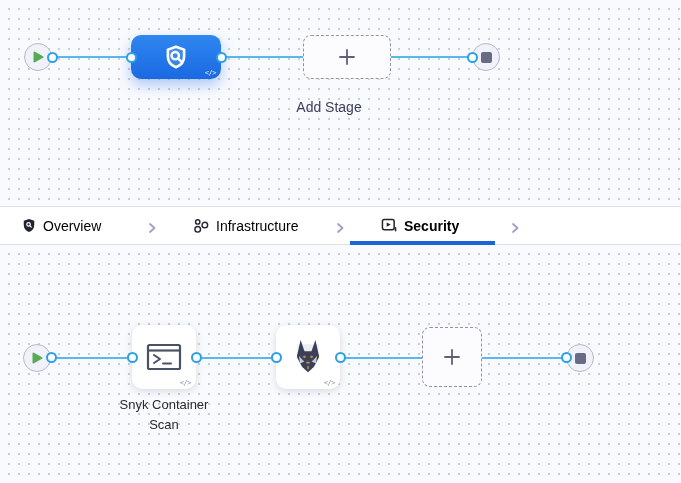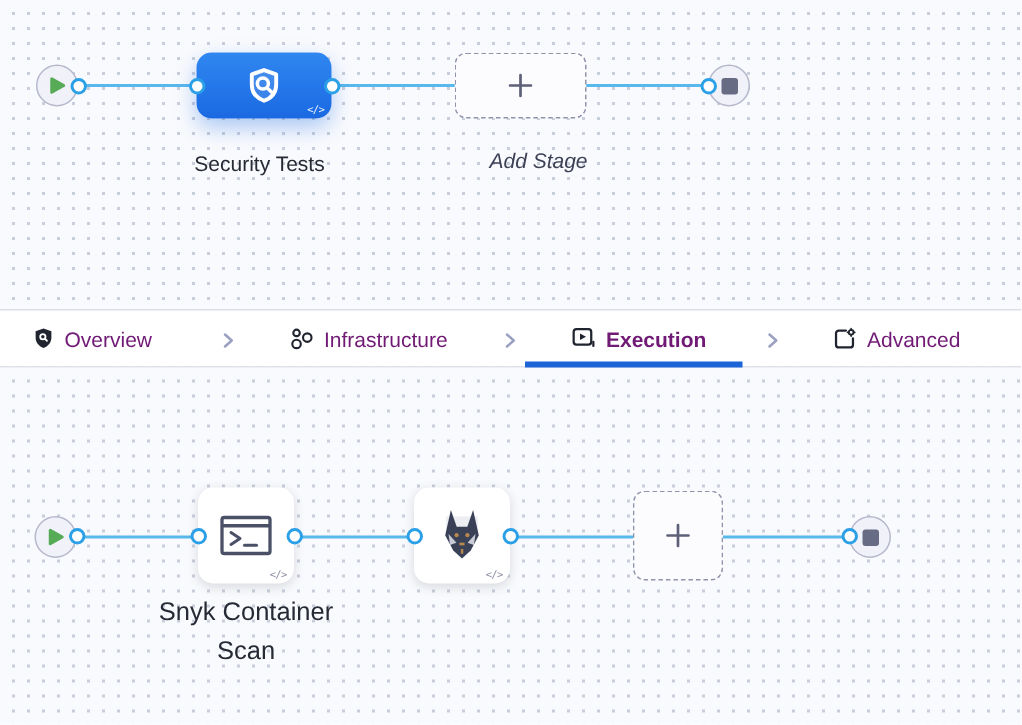--- a/index.html
+++ b/index.html
@@ -51,29 +51,29 @@
     position:absolute; border:1.6px dashed #9193ac; border-radius:8px;
     background:#fcfcfe; z-index:4; display:flex; align-items:center; justify-content:center;
     cursor:pointer;
   }
 
   .node-label {
     position:absolute; transform:translateX(-50%); text-align:center;
     color:#262a35; z-index:3; line-height:1.55; white-space:pre-line;
   }
   .label-lg { font-size:14px; }
-  .label-sm { font-size:17px; width:120px; }
+  .label-sm { font-size:13px; width:120px; }
 
   .tabbar {
     position:absolute; top:206px; left:0; right:0; height:39px; background:#fff;
     border-top:1px solid #dcdee8; border-bottom:1px solid #dfe1ea; z-index:6;
   }
   .tab {
     position:absolute; top:0; height:100%; display:flex; align-items:center; gap:7px;
-    font-size:14px; color:#701a75; font-weight:500; cursor:pointer;
+    font-size:14px; color:#000000; font-weight:500; cursor:pointer;
   }
   .tab.active { font-weight:700; }
   .tab-chevron { position:absolute; top:13px; }
   .tab-underline {
     position:absolute; left:350px; bottom:-1px; width:145px; height:4px; background:#1d64d8;
   }
   .icon-wrap { display:flex; align-items:center; }
 </style>
 </head>
 <body>
@@ -99,30 +99,29 @@
     <div class="stage-node">
       <span class="icon-wrap">
         <svg width="26" height="26" viewBox="0 0 24 24" fill="none">
           <path d="M12 2.5 L19.5 5.2 V11.5 C19.5 16.4 16.3 19.8 12 21.4 C7.7 19.8 4.5 16.4 4.5 11.5 V5.2 Z" stroke="#fff" stroke-width="2.4" stroke-linejoin="round" fill="#fff" fill-opacity="0.12"></path>
           <circle cx="11.3" cy="10.8" r="3.4" stroke="#fff" stroke-width="2.2"></circle>
           <path d="M14 13.5 L16.6 16" stroke="#fff" stroke-width="2.2" stroke-linecap="round"></path>
         </svg>
       </span>
       <span class="code-glyph">&lt;/&gt;</span>
     </div>
-    <div class="node-label label-lg" style="left:173px; top:99px;">Security Tests</div>
 
     <div class="dashed-node" style="left:303px; top:35px; width:88px; height:44px;">
       <span class="icon-wrap">
         <svg width="20" height="20" viewBox="0 0 20 20">
             <path d="M10 3 V17 M3 10 H17" stroke="#5d6078" stroke-width="1.8" stroke-linecap="round"></path>
           </svg>
       </span>
     </div>
-    <div class="node-label label-lg" style="left:359px; top:97px; color:#3c4156;font-style:italic;">Add Stage</div>
+    <div class="node-label label-lg" style="left:329px; top:97px; color:#3c4156;">Add Stage</div>
 
     <div class="term-node" style="left:472px; top:43px;">
       <span class="stop-square"></span>
     </div>
   </div>
 
   <div class="tabbar">
 
     <div class="tab" style="left:22px;">
       <span class="icon-wrap">
@@ -159,39 +158,29 @@
     </span>
 
     <div class="tab active" style="left:381px;">
       <span class="icon-wrap">
         <svg width="16" height="15" viewBox="0 0 17 16" fill="none">
           <rect x="1.5" y="1.5" width="12.5" height="11" rx="2" stroke="#20242e" stroke-width="1.6"></rect>
           <path d="M6 4.7 L10.3 7 L6 9.3 Z" fill="#20242e"></path>
           <path d="M15.5 10.5 V13.5" stroke="#20242e" stroke-width="1.6" stroke-linecap="round"></path>
         </svg>
       </span>
-      <span>Execution</span>
+      <span>Security</span>
     </div>
 
     <span class="tab-chevron" style="left:509px;">
       <svg width="12" height="12" viewBox="0 0 12 12" fill="none">
           <path d="M4 2 L8.5 6 L4 10" stroke="#9aa0c2" stroke-width="1.7" stroke-linecap="round" stroke-linejoin="round"></path>
         </svg>
     </span>
 
-    <div class="tab" style="left:555px;">
-      <span class="icon-wrap">
-        <svg width="16" height="16" viewBox="0 0 17 17" fill="none">
-          <path d="M9.5 2.5 H4.5 A2 2 0 0 0 2.5 4.5 V12.5 A2 2 0 0 0 4.5 14.5 H12.5 A2 2 0 0 0 14.5 12.5 V8" stroke="#20242e" stroke-width="1.6" stroke-linecap="round"></path>
-          <circle cx="13.2" cy="3.8" r="1.7" stroke="#20242e" stroke-width="1.3"></circle>
-          <path d="M13.2 1.2 V2 M13.2 5.6 V6.4 M10.6 3.8 H11.4 M15 3.8 H15.8" stroke="#20242e" stroke-width="1.2" stroke-linecap="round"></path>
-        </svg>
-      </span>
-      <span>Advanced</span>
-    </div>
 
     <div class="tab-underline"></div>
   </div>
 
   <div class="canvas canvas-bottom">
     <div class="flow-line" style="left:37px; top:112px; width:543px;"></div>
 
     <div class="term-node" style="left:23px; top:99px;">
       <span class="icon-wrap">
         <svg width="11" height="12" viewBox="0 0 11 12">

